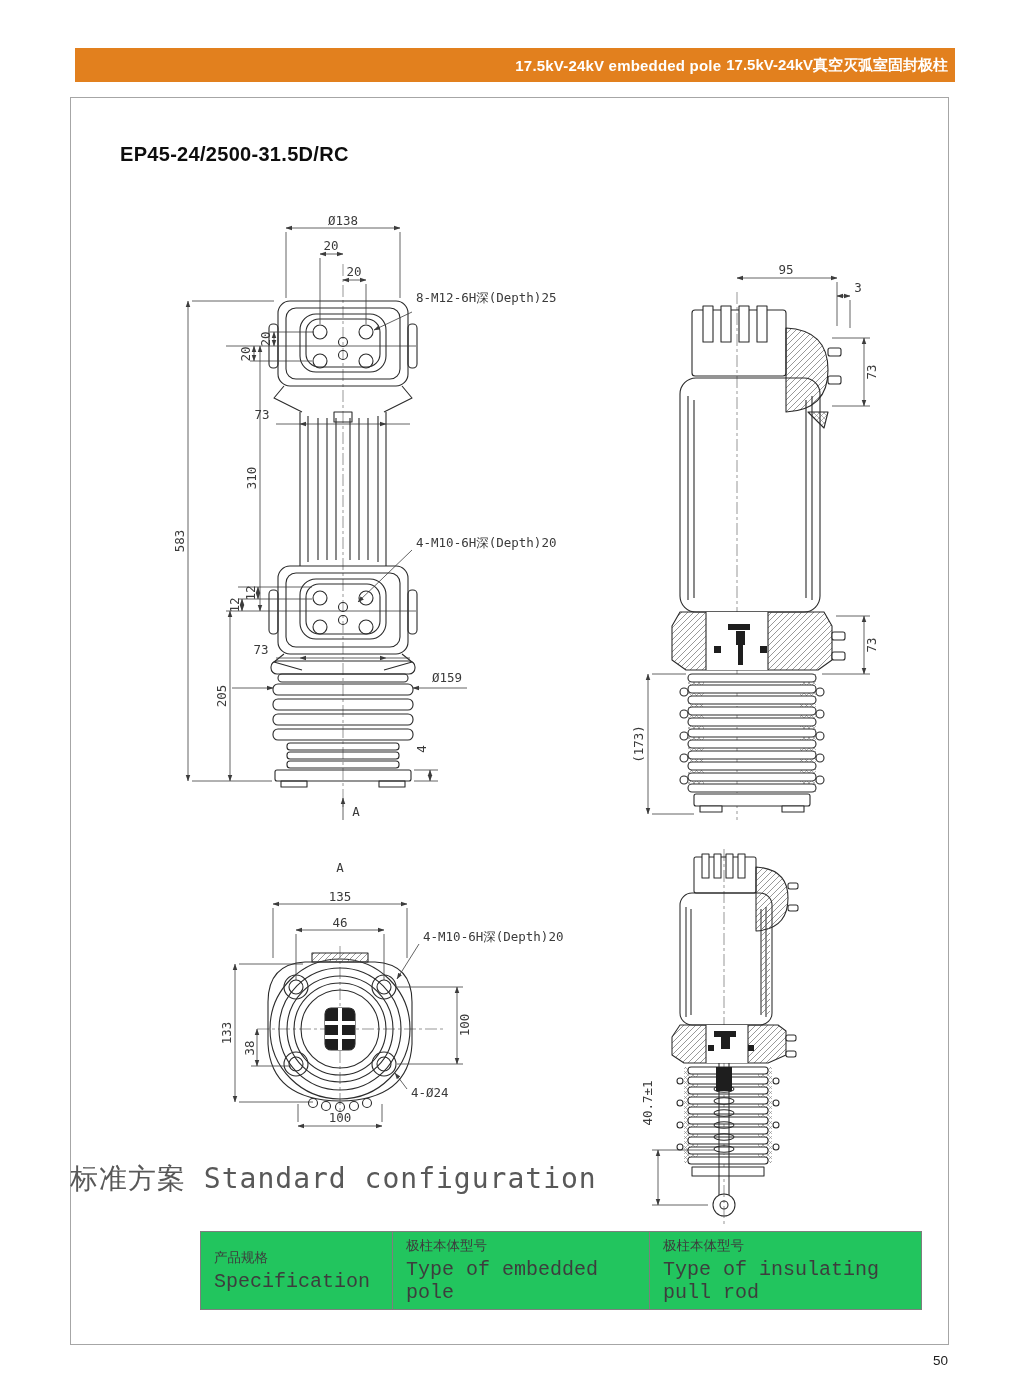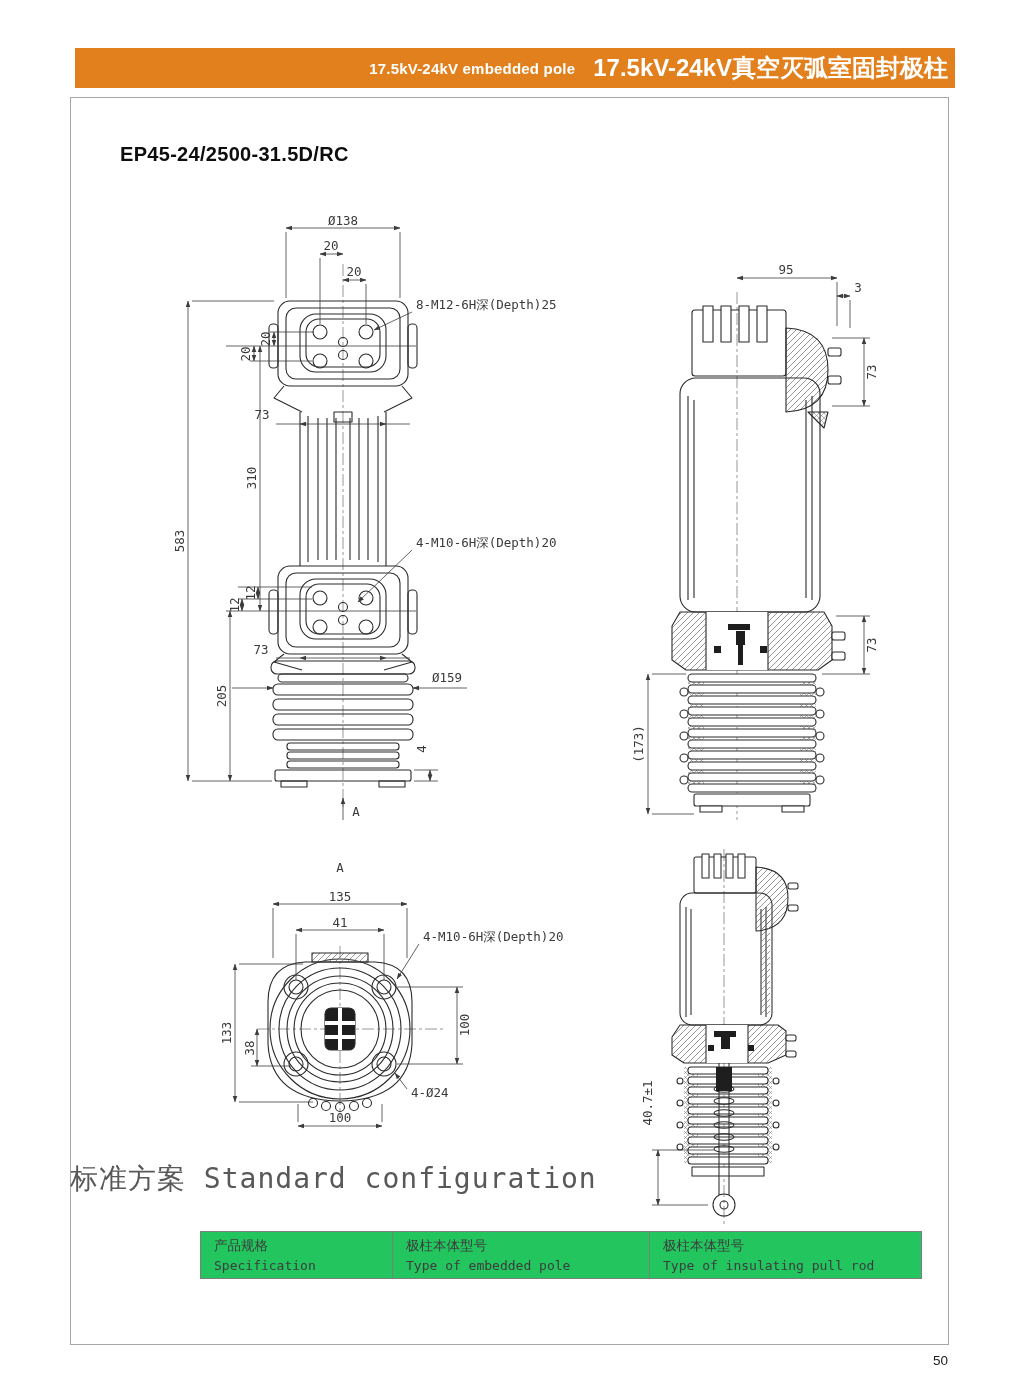--- a/index.html
+++ b/index.html
@@ -1,26 +1,26 @@
 <!DOCTYPE html>
 <html><head>
 <meta charset="utf-8">
 <style>
   html,body { margin:0; padding:0; }
   body {
     width:1024px; height:1391px; position:relative; background:#ffffff;
     font-family:"Liberation Sans", sans-serif; overflow:hidden;
   }
   .topbar {
-    position:absolute; left:75px; top:48px; width:880px; height:40px;
+    position:absolute; left:75px; top:48px; width:880px; height:34px;
     display:flex; align-items:center; justify-content:flex-end;
-    gap:18px; padding-right:7px; box-sizing:border-box; color:#fff;
+    gap:5px; padding-right:7px; box-sizing:border-box; color:#fff;
   }
   .topbar .en { font-size:15px; font-weight:bold; letter-spacing:0.2px; }
-  .topbar .zh { font-size:24px; font-weight:bold; }
+  .topbar .zh { font-size:15px; font-weight:bold; }
   .sheet {
     position:absolute; left:70px; top:97px; width:879px; height:1248px;
     border:1px solid #a6a6a6; background:#fff; box-sizing:border-box;
   }
   .model {
     position:absolute; left:120px; top:143px; font-size:20px; font-weight:bold;
     color:#0d0d0d; letter-spacing:0.3px;
   }
   .dwg { position:absolute; }
   .dim {
@@ -36,21 +36,21 @@
   }
   table.cfg {
     position:absolute; left:200px; top:1231px; border-collapse:collapse;
     table-layout:fixed; background:#22c55e;
   }
   table.cfg td {
     border:1px solid #7e7e7e; vertical-align:middle; padding:5px 13px;
     font-family:"DejaVu Sans Mono", monospace; color:#3d3d3d;
   }
   table.cfg .hzh { font-size:13.5px; }
-  table.cfg .hen { font-size:13px; margin-top:3px; }
+  table.cfg .hen { font-size:20px; margin-top:3px;font-family:Liberation Mono, monospace; }
   table.cfg tr.data td { font-size:16px; height:34px; }
   .pageno { position:absolute; left:933px; top:1353px; font-size:13.5px; color:#1c1c1c;text-align:center; }
 </style>
 </head>
 <body>
 
 <svg width="0" height="0" style="position:absolute">
   <defs>
     <marker id="arw" viewBox="0 0 8 8" refX="7.5" refY="4" markerWidth="8" markerHeight="8" orient="auto-start-reverse">
       <path d="M0,1.2 L8,4 L0,6.8 Z" fill="#3c3c3c"></path>
@@ -146,21 +146,21 @@
       <path d="M252,564 H276 M252,575 H276"></path>
       <line x1="268" y1="564" x2="268" y2="575" marker-start="url(#arw)" marker-end="url(#arw)"></line>
       <line x1="181" y1="614" x2="181" y2="592" marker-end="url(#arw)"></line>
       <path d="M250,106 L212,124" marker-end="url(#arw)"></path>
       <path d="M250,344 L196,396" marker-end="url(#arw)"></path>
     </g>
   </svg>
   <span class="dim" style="left:181px;top:15px">Ø138</span>
   <span class="dim" style="left:169px;top:40px">20</span>
   <span class="dim" style="left:192px;top:66px">20</span>
-  <span class="dim lft" style="left:254px;top:99px">8-M12-6H深(Depth)25</span>
+  <span class="dim lft" style="left:254px;top:92px">8-M12-6H深(Depth)25</span>
   <span class="dim v" style="left:104px;top:133px">20</span>
   <span class="dim v" style="left:84px;top:148px">20</span>
   <span class="dim" style="left:100px;top:209px">73</span>
   <span class="dim v" style="left:90px;top:272px">310</span>
   <span class="dim v" style="left:18px;top:335px">583</span>
   <span class="dim lft" style="left:254px;top:337px">4-M10-6H深(Depth)20</span>
   <span class="dim v" style="left:89px;top:387px">12</span>
   <span class="dim v" style="left:73px;top:399px">12</span>
   <span class="dim" style="left:99px;top:444px">73</span>
   <span class="dim" style="left:285px;top:472px">Ø159</span>
@@ -286,21 +286,21 @@
       <line x1="52" y1="177" x2="52" y2="214" marker-start="url(#arw)" marker-end="url(#arw)"></line>
       <path d="M192,135 H258 M192,212 H258"></path>
       <line x1="252" y1="135" x2="252" y2="212" marker-start="url(#arw)" marker-end="url(#arw)"></line>
       <path d="M202,237 L190,221" marker-end="url(#arw)"></path>
       <path d="M93,252 V270 M177,252 V270"></path>
       <line x1="93" y1="274" x2="177" y2="274" marker-start="url(#arw)" marker-end="url(#arw)"></line>
     </g>
   </svg>
   <span class="dim" style="left:135px;top:16px">A</span>
   <span class="dim" style="left:135px;top:45px">135</span>
-  <span class="dim" style="left:135px;top:71px">41</span>
+  <span class="dim" style="left:135px;top:71px">46</span>
   <span class="dim lft" style="left:218px;top:85px">4-M10-6H深(Depth)20</span>
   <span class="dim v" style="left:22px;top:181px">133</span>
   <span class="dim v" style="left:45px;top:196px">38</span>
   <span class="dim v" style="left:260px;top:173px">100</span>
   <span class="dim lft" style="left:206px;top:241px">4-Ø24</span>
   <span class="dim" style="left:135px;top:266px">100</span>
 </div>
 
 <div class="dwg" style="left:618px;top:845px;width:330px;height:385px">
   <svg width="330" height="385" viewBox="0 0 330 385">

